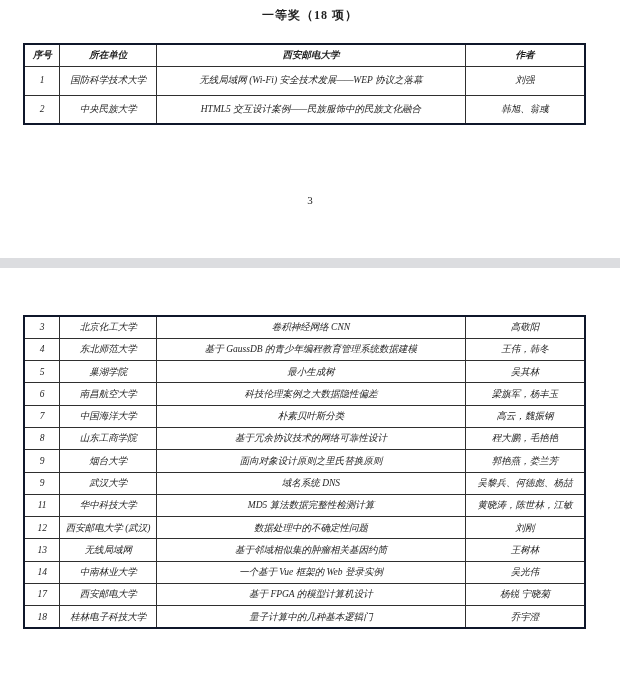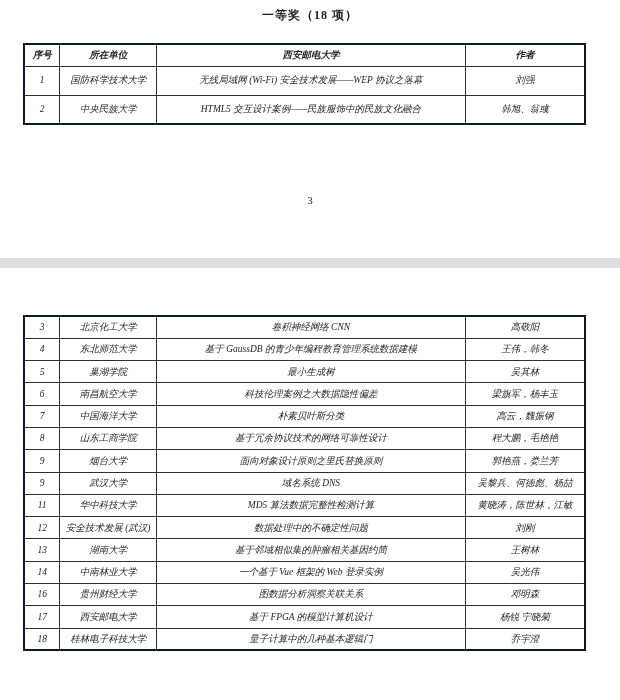--- a/index.html
+++ b/index.html
@@ -150,41 +150,35 @@
             <td>吴黎兵、何德彪、杨喆</td>
           </tr>
           <tr>
             <td>11</td>
             <td>华中科技大学</td>
             <td>MD5 算法数据完整性检测计算</td>
             <td>黄晓涛，陈世林，江敏</td>
           </tr>
           <tr>
             <td>12</td>
-            <td>安全技术发展 (武汉)</td>
+            <td>西安邮电大学 (武汉)</td>
             <td>数据处理中的不确定性问题</td>
             <td>刘刚</td>
           </tr>
           <tr>
             <td>13</td>
-            <td>湖南大学</td>
+            <td>无线局域网</td>
             <td>基于邻域相似集的肿瘤相关基因约简</td>
             <td>王树林</td>
           </tr>
           <tr>
             <td>14</td>
             <td>中南林业大学</td>
             <td>一个基于 Vue 框架的 Web 登录实例</td>
             <td>吴光伟</td>
-          </tr>
-          <tr>
-            <td>16</td>
-            <td>贵州财经大学</td>
-            <td>图数据分析洞察关联关系</td>
-            <td>邓明森</td>
           </tr>
           <tr>
             <td>17</td>
             <td>西安邮电大学</td>
             <td>基于 FPGA 的模型计算机设计</td>
             <td>杨锐 宁晓菊</td>
           </tr>
           <tr>
             <td>18</td>
             <td>桂林电子科技大学</td>

